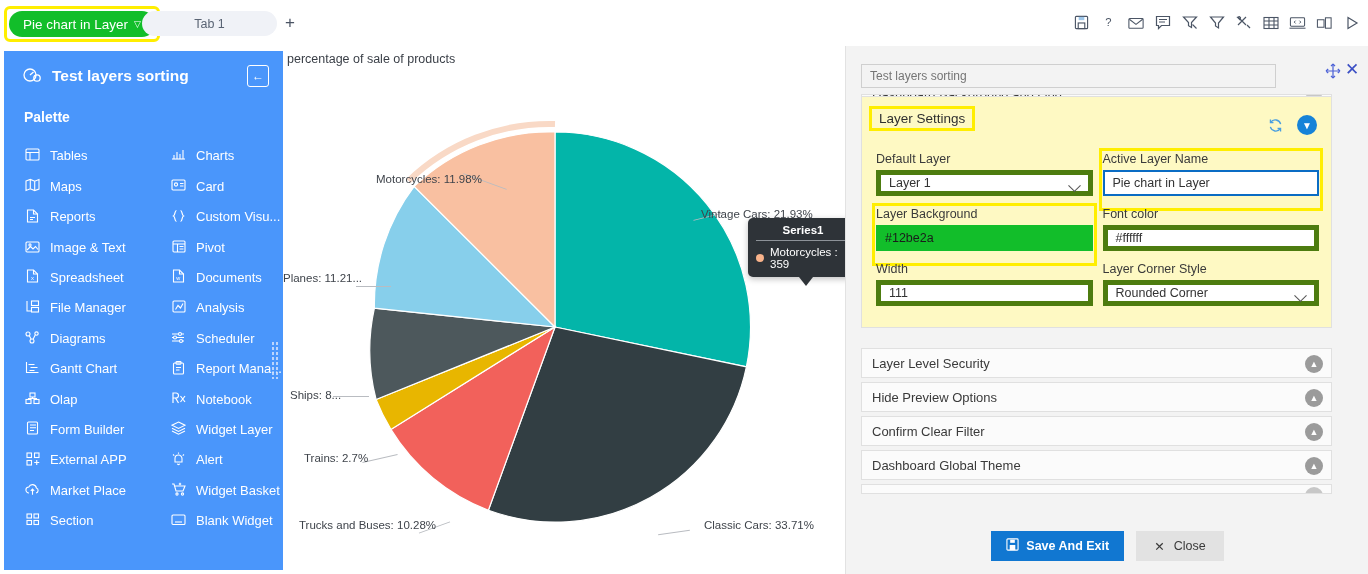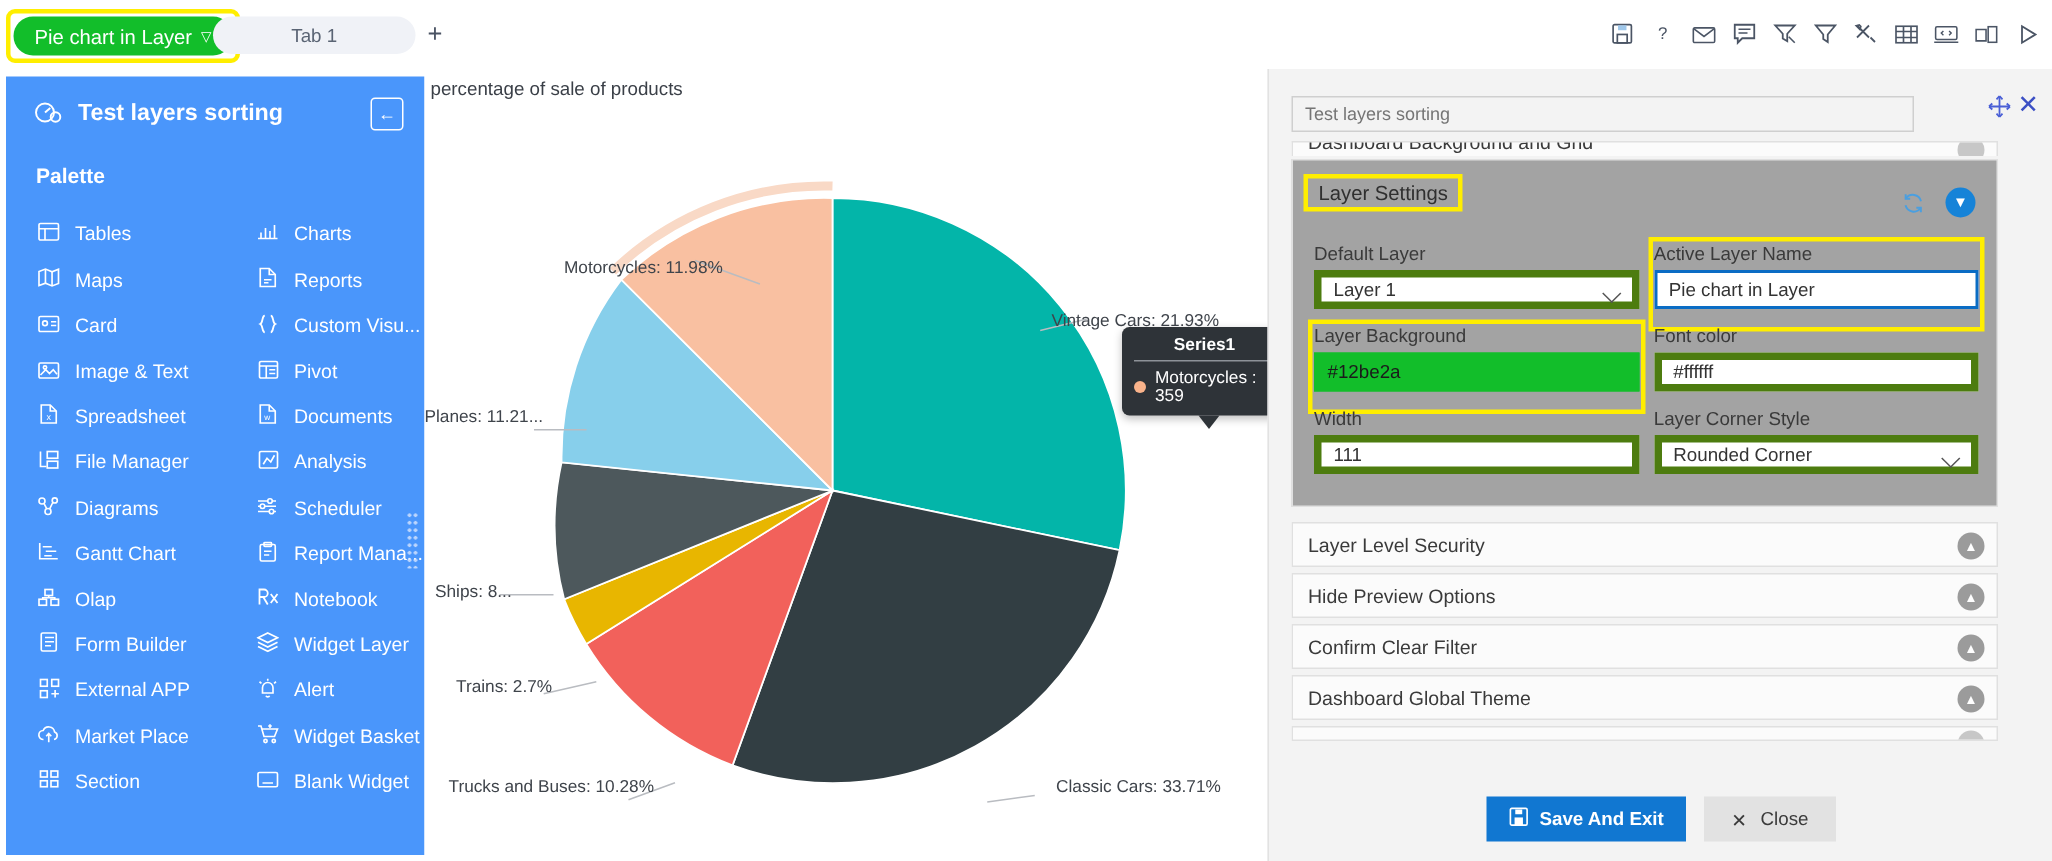--- a/index.html
+++ b/index.html
@@ -212,23 +212,23 @@
     position:absolute; left:10px; top:-8px;
     font-size:13px; color:#3a3a3a; white-space:nowrap;
   }
   #cut-section .cut-chev {
     position:absolute; right:8px; top:-4px;
     width:18px; height:18px; border-radius:50%;
     background:#c7c7c7;
   }
 
   #layer-settings-card {
-    position:absolute; left:0; top:12px;
+    position:absolute; left:0; top:2px;
     width:471px; height:232px;
-    background:#a3a3a3; border:1px solid #e0e0e0;
+    background:#fef9c3; border:1px solid #e0e0e0;
   }
   #ls-header-box {
     position:absolute; left:7px; top:9px;
     border:3px solid #ffee00;
     padding:2px 7px;
   }
   #ls-header-title { font-size:13.5px; color:#2f2f2f; }
   #ls-refresh {
     position:absolute; right:48px; top:21px;
     width:15px; height:15px; cursor:pointer; color:#4a9fe0;
@@ -423,38 +423,38 @@
         <span class="pal-ico">
           <svg width="15" height="14" viewBox="0 0 15 14" fill="none" stroke="#fff" stroke-width="1.1">
             <path d="M1 3 L5.3 1.4 L9.7 3.2 L14 1.5 V11 L9.7 12.6 L5.3 10.8 L1 12.4Z"></path>
             <path d="M5.3 1.4v9.4M9.7 3.2v9.4"></path>
           </svg>
         </span>
         <span>Maps</span>
       </div>
     <div class="pal-item">
         <span class="pal-ico">
+          <svg width="15" height="12" viewBox="0 0 15 12" fill="none" stroke="#fff" stroke-width="1.1">
+            <rect x="1" y="1" width="13" height="10" rx="1"></rect>
+            <circle cx="5" cy="5.5" r="1.6"></circle>
+            <path d="M9 4.5h3.5M9 7h3.5"></path>
+          </svg>
+        </span>
+        <span>Card</span>
+      </div>
+
+    <div class="pal-item">
+        <span class="pal-ico">
           <svg width="13" height="14" viewBox="0 0 13 14" fill="none" stroke="#fff" stroke-width="1.1">
             <path d="M1.5 1h6l4 4v8h-10z"></path>
             <path d="M7.5 1v4h4"></path>
             <path d="M4 8.5h5M4 10.5h3"></path>
           </svg>
         </span>
         <span>Reports</span>
-      </div>
-
-    <div class="pal-item">
-        <span class="pal-ico">
-          <svg width="15" height="12" viewBox="0 0 15 12" fill="none" stroke="#fff" stroke-width="1.1">
-            <rect x="1" y="1" width="13" height="10" rx="1"></rect>
-            <circle cx="5" cy="5.5" r="1.6"></circle>
-            <path d="M9 4.5h3.5M9 7h3.5"></path>
-          </svg>
-        </span>
-        <span>Card</span>
       </div>
     <div class="pal-item">
         <span class="pal-ico">
           <svg width="15" height="14" viewBox="0 0 15 14" fill="none" stroke="#fff" stroke-width="1.2">
             <path d="M5.5 1.5C3.5 1.5 4.5 6 2.5 7c2 1 1 5.5 3 5.5M9.5 1.5c2 0 1 4.5 3 5.5-2 1-1 5.5-3 5.5"></path>
           </svg>
         </span>
         <span>Custom Visu...</span>
       </div>
 

